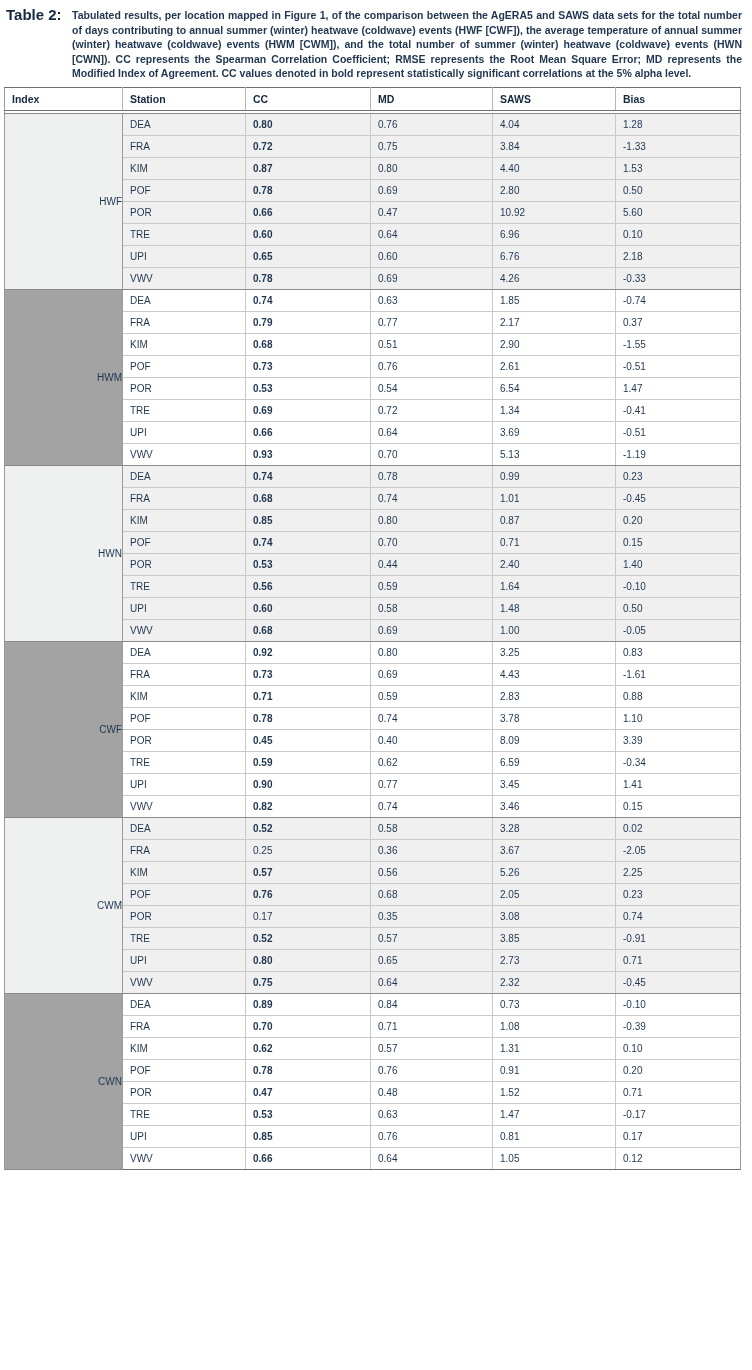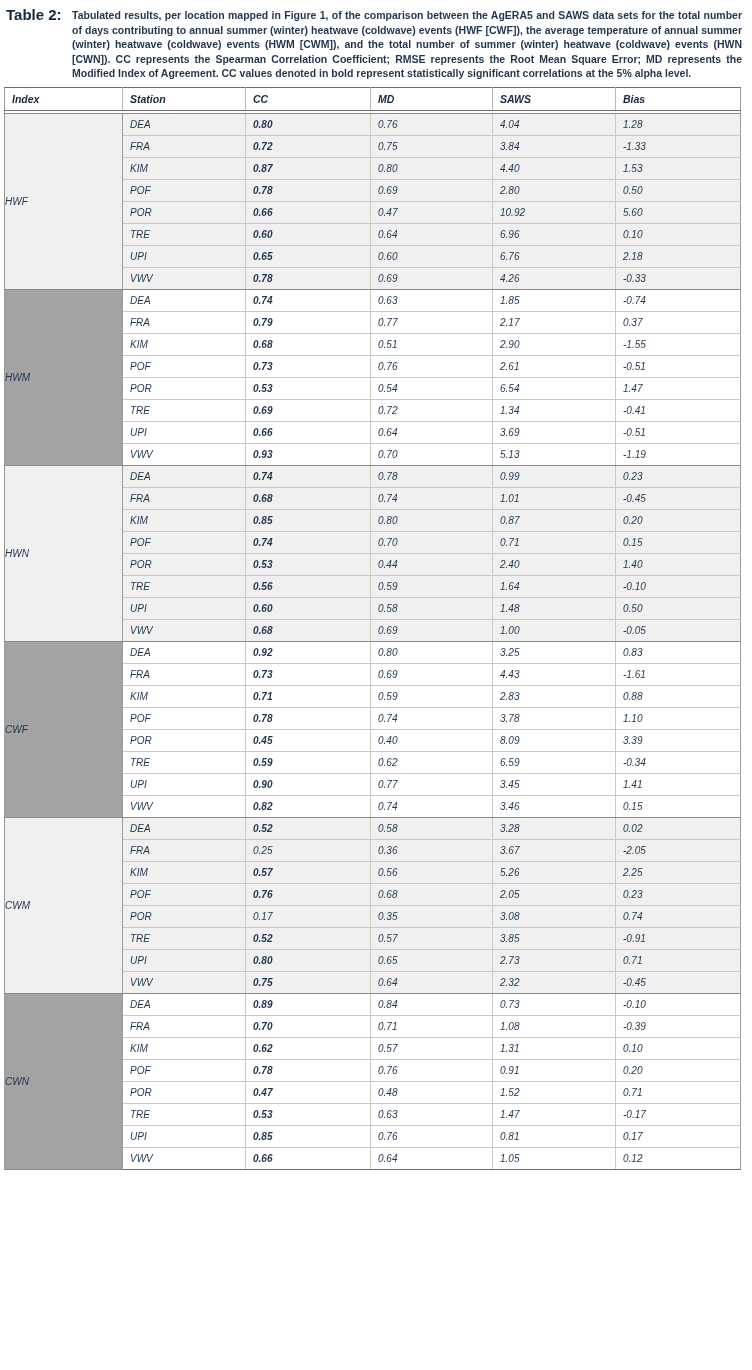--- a/index.html
+++ b/index.html
@@ -40,21 +40,20 @@
     text-align: justify;
     text-justify: inter-word;
     hyphens: none;
     font-weight: bold;
   }
 
   
   .table-wrap {
     padding: 0 11px 0 4px;
     box-sizing: border-box;
-    font-style: italic;
   }
   table.results {
     width: 100%;
     border-collapse: collapse;
     table-layout: fixed;
     font-size: 10px;
   }
   table.results col.c-index  { width: 118px; }
   table.results col.c-station{ width: 123px; }
   table.results col.c-cc     { width: 125px; }
@@ -98,21 +97,21 @@
     border-right: 1px solid #c9c9c9;
     height: 18px;
     box-sizing: border-box;
     vertical-align: middle;
     white-space: nowrap;
     overflow: hidden;
   }
   tbody td:last-child { border-right: none; }
 
   td.idx {
-    text-align: left;
+    text-align: right;
     vertical-align: middle;
     padding-left: 0;
     font-size: 10px;
     color: #1f3550;
     border-right: 1px solid #9a9a9a;
     border-bottom: 1px solid #8a8a8a;
   }
 
   tr.shade td { background: #f0f0f0; }
   tr.plain td { background: #ffffff; }

